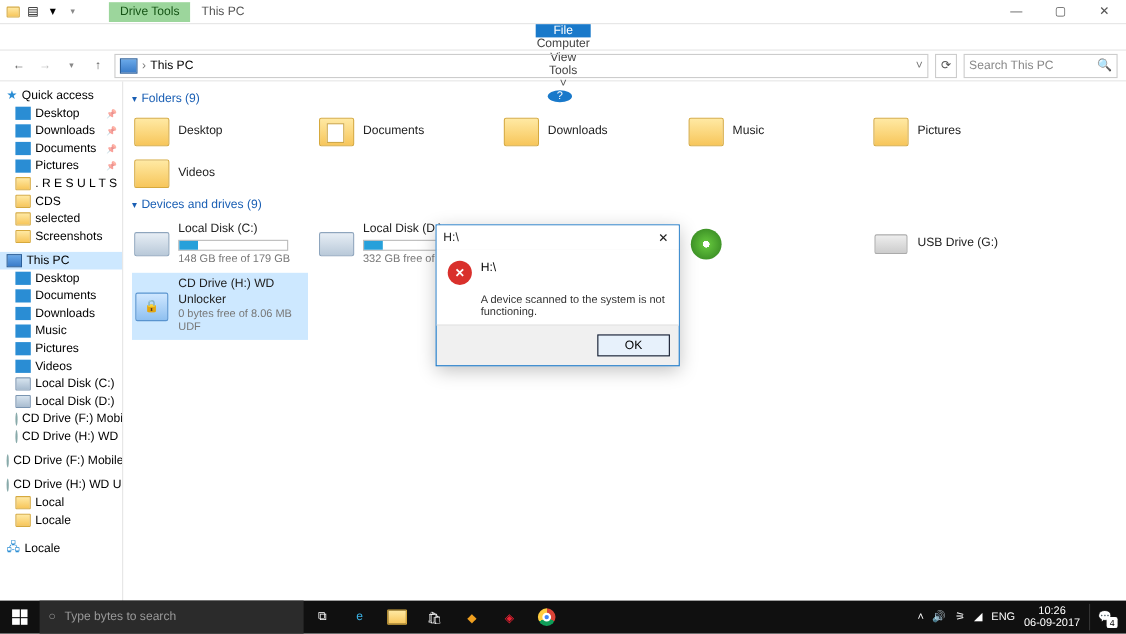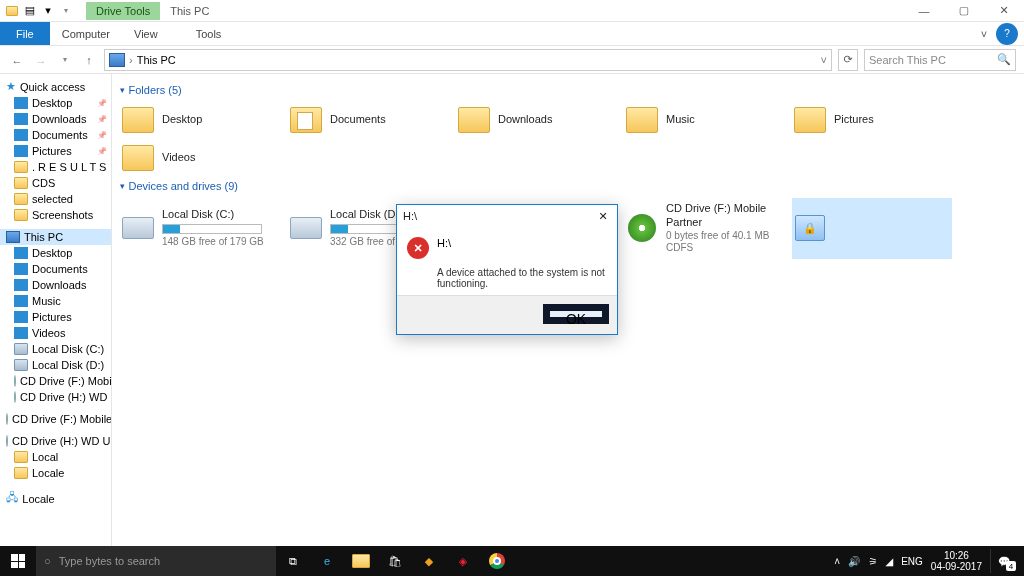--- a/index.html
+++ b/index.html
@@ -3,39 +3,39 @@
 <meta charset="utf-8">
 <style>
 * { box-sizing: border-box; margin: 0; padding: 0; font-family: "Segoe UI", Tahoma, sans-serif; }
 html, body { width: 1024px; height: 576px; overflow: hidden; background: #fff; font-size: 11px; }
 
 
 .titlebar { height: 22px; background: #fff; display: flex; align-items: center; border-bottom: 1px solid #e5e5e5; }
 .titlebar .qat { display: flex; align-items: center; padding-left: 4px; gap: 2px; }
 .titlebar .qat .ico { width: 16px; height: 16px; display: inline-flex; align-items: center; justify-content: center; }
 .titlebar .tab { padding: 3px 10px; background: #fff; color: #555; }
-.titlebar .tab.drive { background: #9cd69c; color: #155415; }
+.titlebar .tab.drive { background: #9cd69c; color: #155415; margin-left: 13px; }
 .titlebar .wincontrols { margin-left: auto; display: flex; }
 .titlebar .wincontrols div { width: 40px; height: 22px; display: flex; align-items: center; justify-content: center; color: #555; }
 
 
-.ribbon { height: 24px; display: flex; align-items: center; border-bottom: 1px solid #e5e5e5; }
+.ribbon { height: 24px; display: flex; align-items: center; border-bottom: 1px solid #e5e5e5; flex-direction: column; }
 .ribbon .tab { padding: 0 12px; height: 100%; display: flex; align-items: center; color: #444; }
 .ribbon .tab.file { background: #1979ca; color: #fff; padding: 0 16px; }
 .ribbon .spacer { flex: 1; }
 .ribbon .chev { width: 24px; text-align: center; color: #555; }
 .ribbon .help { width: 22px; height: 22px; border-radius: 50%; background: #1979ca; color: #fff; display: flex; align-items: center; justify-content: center; margin-right: 6px; font-size: 10px; }
 
 
 .navrow { height: 28px; display: flex; align-items: center; gap: 6px; padding: 0 8px; border-bottom: 1px solid #e5e5e5; }
 .navrow .navbtn { width: 18px; height: 18px; display: flex; align-items: center; justify-content: center; color: #555; }
 .addr { flex: 1; height: 22px; border: 1px solid #ccc; display: flex; align-items: center; padding: 0 4px; gap: 4px; }
 .addr .pcico { width: 16px; height: 14px; background: linear-gradient(#6aa9e9,#3a7cc9); border: 1px solid #2c5f99; }
 .addr .chev { color: #777; }
-.searchbox { width: 152px; height: 22px; border: 1px solid #ccc; display: flex; align-items: center; padding: 0 4px; color: #888; }
+.searchbox { width: 140px; height: 22px; border: 1px solid #ccc; display: flex; align-items: center; padding: 0 4px; color: #888; }
 .searchbox .mag { margin-left: auto; }
 .refresh { width: 20px; height: 22px; border: 1px solid #ccc; display:flex;align-items:center;justify-content:center;color:#555;}
 
 
 .body { display: flex; height: 481px; }
 .sidebar { width: 112px; border-right: 1px solid #e5e5e5; overflow: hidden; padding-top: 4px; }
 .side-item { display: flex; align-items: center; gap: 4px; padding: 2px 4px 2px 14px; white-space: nowrap; overflow: hidden; }
 .side-item.top { padding-left: 6px; }
 .side-item.pin::after { content: "📌"; font-size: 8px; margin-left: auto; opacity: .5; }
 .side-item .ico { width: 14px; height: 12px; flex-shrink: 0; }
@@ -73,21 +73,21 @@
 
 
 .dialog { position: absolute; left: 284px; top: 130px; width: 222px; background: #f0f0f0; border: 1px solid #1979ca; box-shadow: 0 4px 16px rgba(0,0,0,.25); }
 .dialog .dtitle { height: 22px; background:#fff; display:flex; align-items:center; padding:0 6px; font-size:11px; color:#222; }
 .dialog .dtitle .close { margin-left:auto; width:16px; text-align:center; }
 .dialog .dbody { padding: 10px 10px 6px 10px; background:#fff; border-bottom:1px solid #ddd; }
 .dialog .drow { display:flex; gap:8px; align-items:flex-start; }
 .dialog .erricon { width:22px;height:22px;border-radius:50%;background:#d9302c;color:#fff;display:flex;align-items:center;justify-content:center;font-weight:bold; flex-shrink:0; }
 .dialog .msg { font-size:10px; color:#333; margin-top:8px; padding-left:30px; }
 .dialog .dbuttons { padding:8px; text-align:right; }
-.dialog button { width:66px; height:20px; border:7px solid #0f172a; background:#e7f1fb; font-size:14px; }
+.dialog button { width:66px; height:20px; border:1px solid #0f172a; background:#e7f1fb; font-size:11px; }
 
 
 .taskbar { position:absolute; left:0; bottom:0; width:1024px; height:30px; background:#101010; display:flex; align-items:center; color:#fff; }
 .taskbar .start { width:36px; height:30px; display:flex; align-items:center; justify-content:center; }
 .taskbar .winlogo { width:14px; height:14px; display:grid; grid-template-columns:1fr 1fr; grid-template-rows:1fr 1fr; gap:1px; }
 .taskbar .winlogo div { background:#fff; }
 .taskbar .search { width:240px; height:30px; background:#2b2b2b; display:flex; align-items:center; padding:0 8px; gap:8px; color:#999; }
 .taskbar .tbicon { width:34px; height:30px; display:flex; align-items:center; justify-content:center; }
 .taskbar .tray { margin-left:auto; display:flex; align-items:center; gap:8px; padding-right:6px; font-size:10px; }
 .taskbar .notif { width:28px; height:24px; border-left:1px solid #333; display:flex; align-items:center; justify-content:center; position:relative; }
@@ -250,21 +250,21 @@
     <div style="height:6px;"></div>
     <div class="side-item top">
         <span class="net-ico">🖧</span>
         <span>Locale</span>
       </div>
   </div>
 
   <div class="content">
     <div class="group-header">
         <span class="tri">▾</span>
-        <span>Folders (5)</span>
+        <span>Folders (9)</span>
       </div>
     <div class="grid">
       <div class="item">
           <div class="bigico">
             <div class="bigfolder"></div>
           </div>
           <div class="txt">
             <div class="name">Desktop</div>
           </div>
         </div>
@@ -344,44 +344,52 @@
             <div class="bigdvd">DVD</div>
           </div>
         <div class="txt">
             <div class="name">DVD RW Drive (E:)</div>
           </div>
       </div>
       <div class="item">
         <div class="bigico">
             <div class="bigcd"></div>
           </div>
+      </div>
+      <div class="item">
+        <div class="bigico">
+            <div class="bigusb"></div>
+          </div>
         <div class="txt">
-            <div class="name">CD Drive (F:) Mobile Partner</div>
-            <div class="sub">0 bytes free of 40.1 MB</div>
-            <div class="sub">CDFS</div>
+            <div class="name">USB Drive (G:)</div>
           </div>
       </div>
       <div class="item sel">
         <div class="bigico">
             <div class="biglock">🔒</div>
+          </div>
+        <div class="txt">
+            <div class="name">CD Drive (H:) WD Unlocker</div>
+            <div class="sub">0 bytes free of 8.06 MB</div>
+            <div class="sub">UDF</div>
           </div>
       </div>
     </div>
 
     <div class="dialog">
       <div class="dtitle">
         <span>H:\</span>
         <span class="close">✕</span>
       </div>
       <div class="dbody">
         <div class="drow">
           <div class="erricon">✕</div>
           <div>H:\</div>
         </div>
-        <div class="msg">A device attached to the system is not functioning.</div>
+        <div class="msg">A device scanned to the system is not functioning.</div>
       </div>
       <div class="dbuttons">
         <button>OK</button>
       </div>
     </div>
   </div>
 </div>
 
 <div class="status">
   <span>12 items</span>
@@ -419,17 +427,17 @@
       </span>
   </div>
   <div class="tray">
     <span>˄</span>
     <span>🔊</span>
     <span>⚞</span>
     <span>◢</span>
     <span>ENG</span>
     <div class="clock">
       <div>10:26</div>
-      <div>04-09-2017</div>
+      <div>06-09-2017</div>
     </div>
     <div class="notif">💬<span class="badge">4</span></div>
   </div>
 </div>
 
 </body></html>

